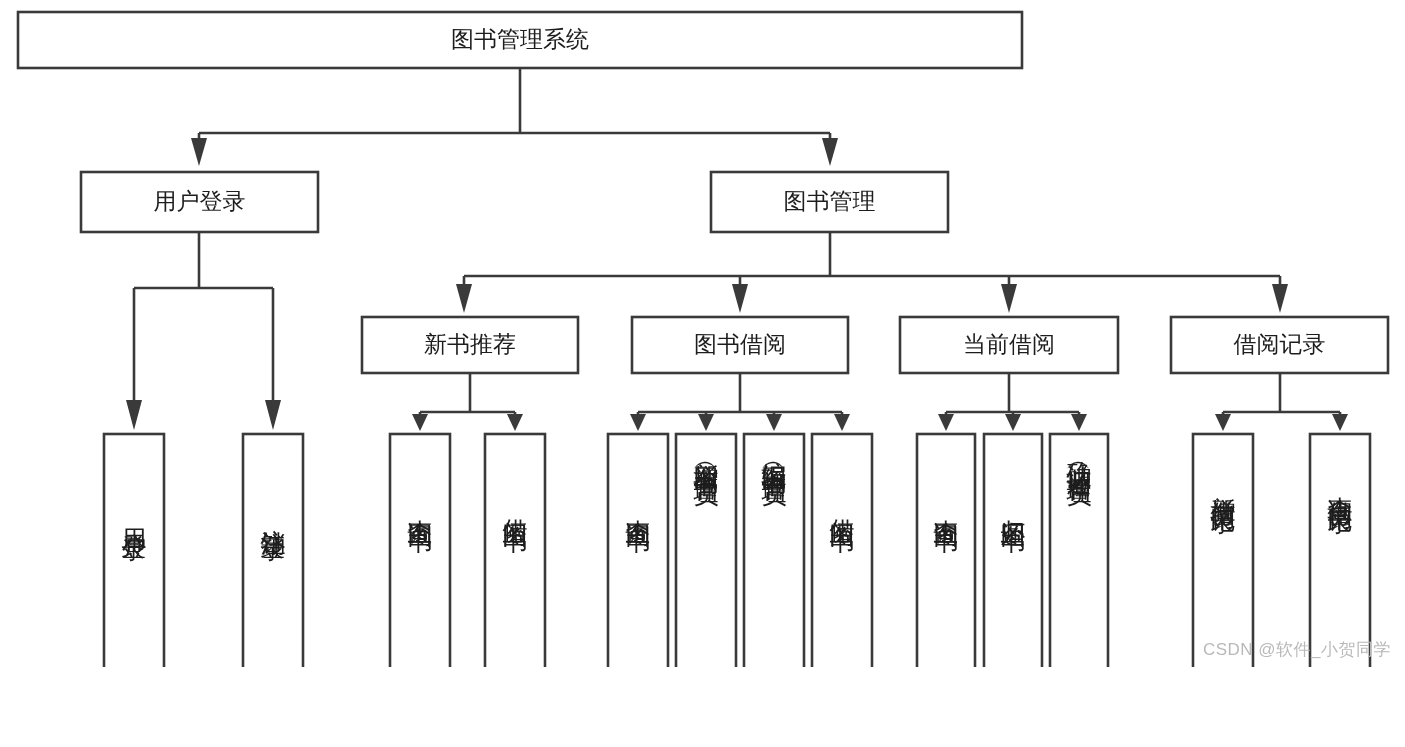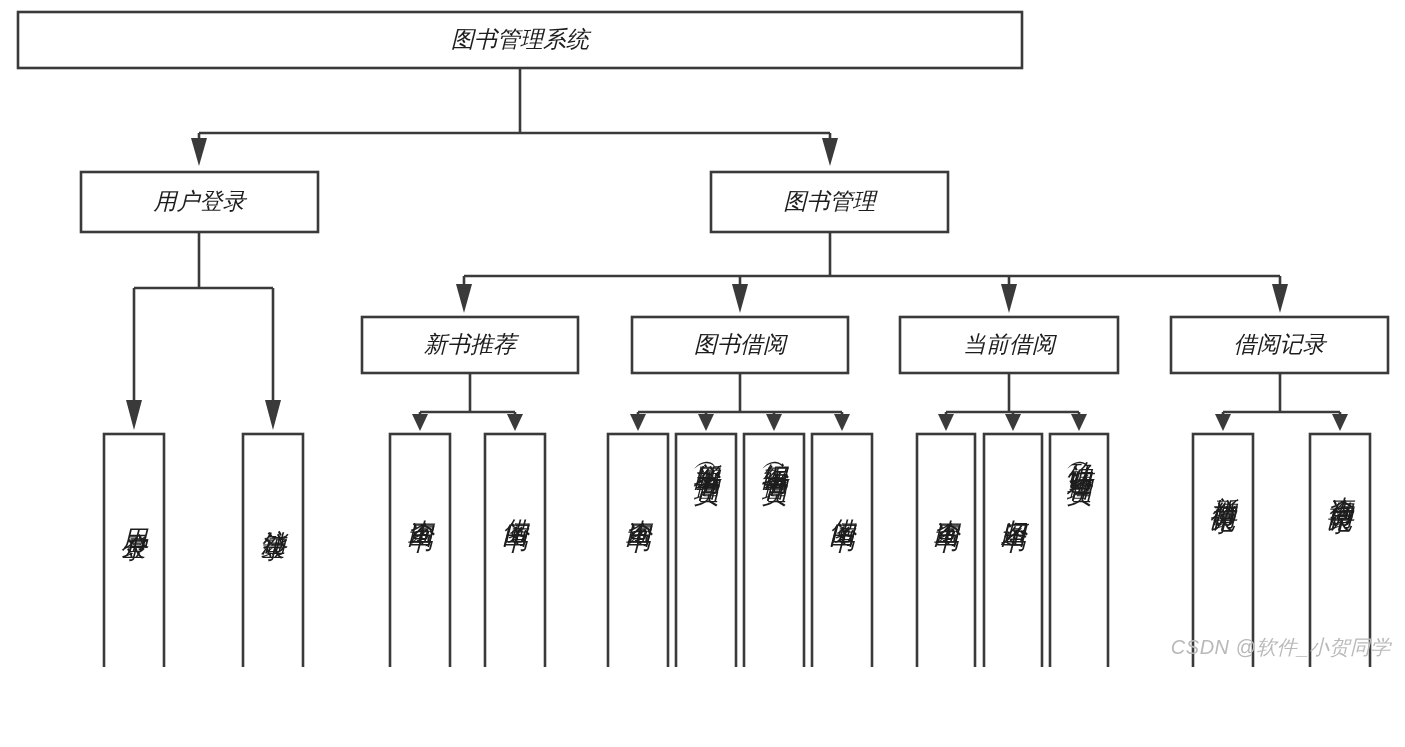--- a/index.html
+++ b/index.html
@@ -9,21 +9,20 @@
   }
   body {
     font-family: "Liberation Sans", "DejaVu Sans", sans-serif;
   }
   #diagram-root {
     position: relative;
     width: 1405px;
     height: 667px;
     background: #ffffff;
     overflow: hidden;
-    font-style: italic;
   }
   svg.diagram-canvas {
     position: absolute;
     left: 0;
     top: 0;
     width: 1405px;
     height: 747px;
     display: block;
   }
   .node-box {
@@ -71,21 +70,21 @@
     letter-spacing: 3px;
     color: #1d1d1d;
     white-space: nowrap;
     text-align: center;
   }
   .watermark {
     position: absolute;
     right: 14px;
     bottom: 6px;
     font-family: "Liberation Sans", "DejaVu Sans", sans-serif;
-    font-size: 20px;
+    font-size: 17px;
     color: #b9b9b9;
     white-space: nowrap;
     letter-spacing: 0.5px;
   }
 </style>
 </head>
 <body>
 
 <div id="diagram-root">
 

